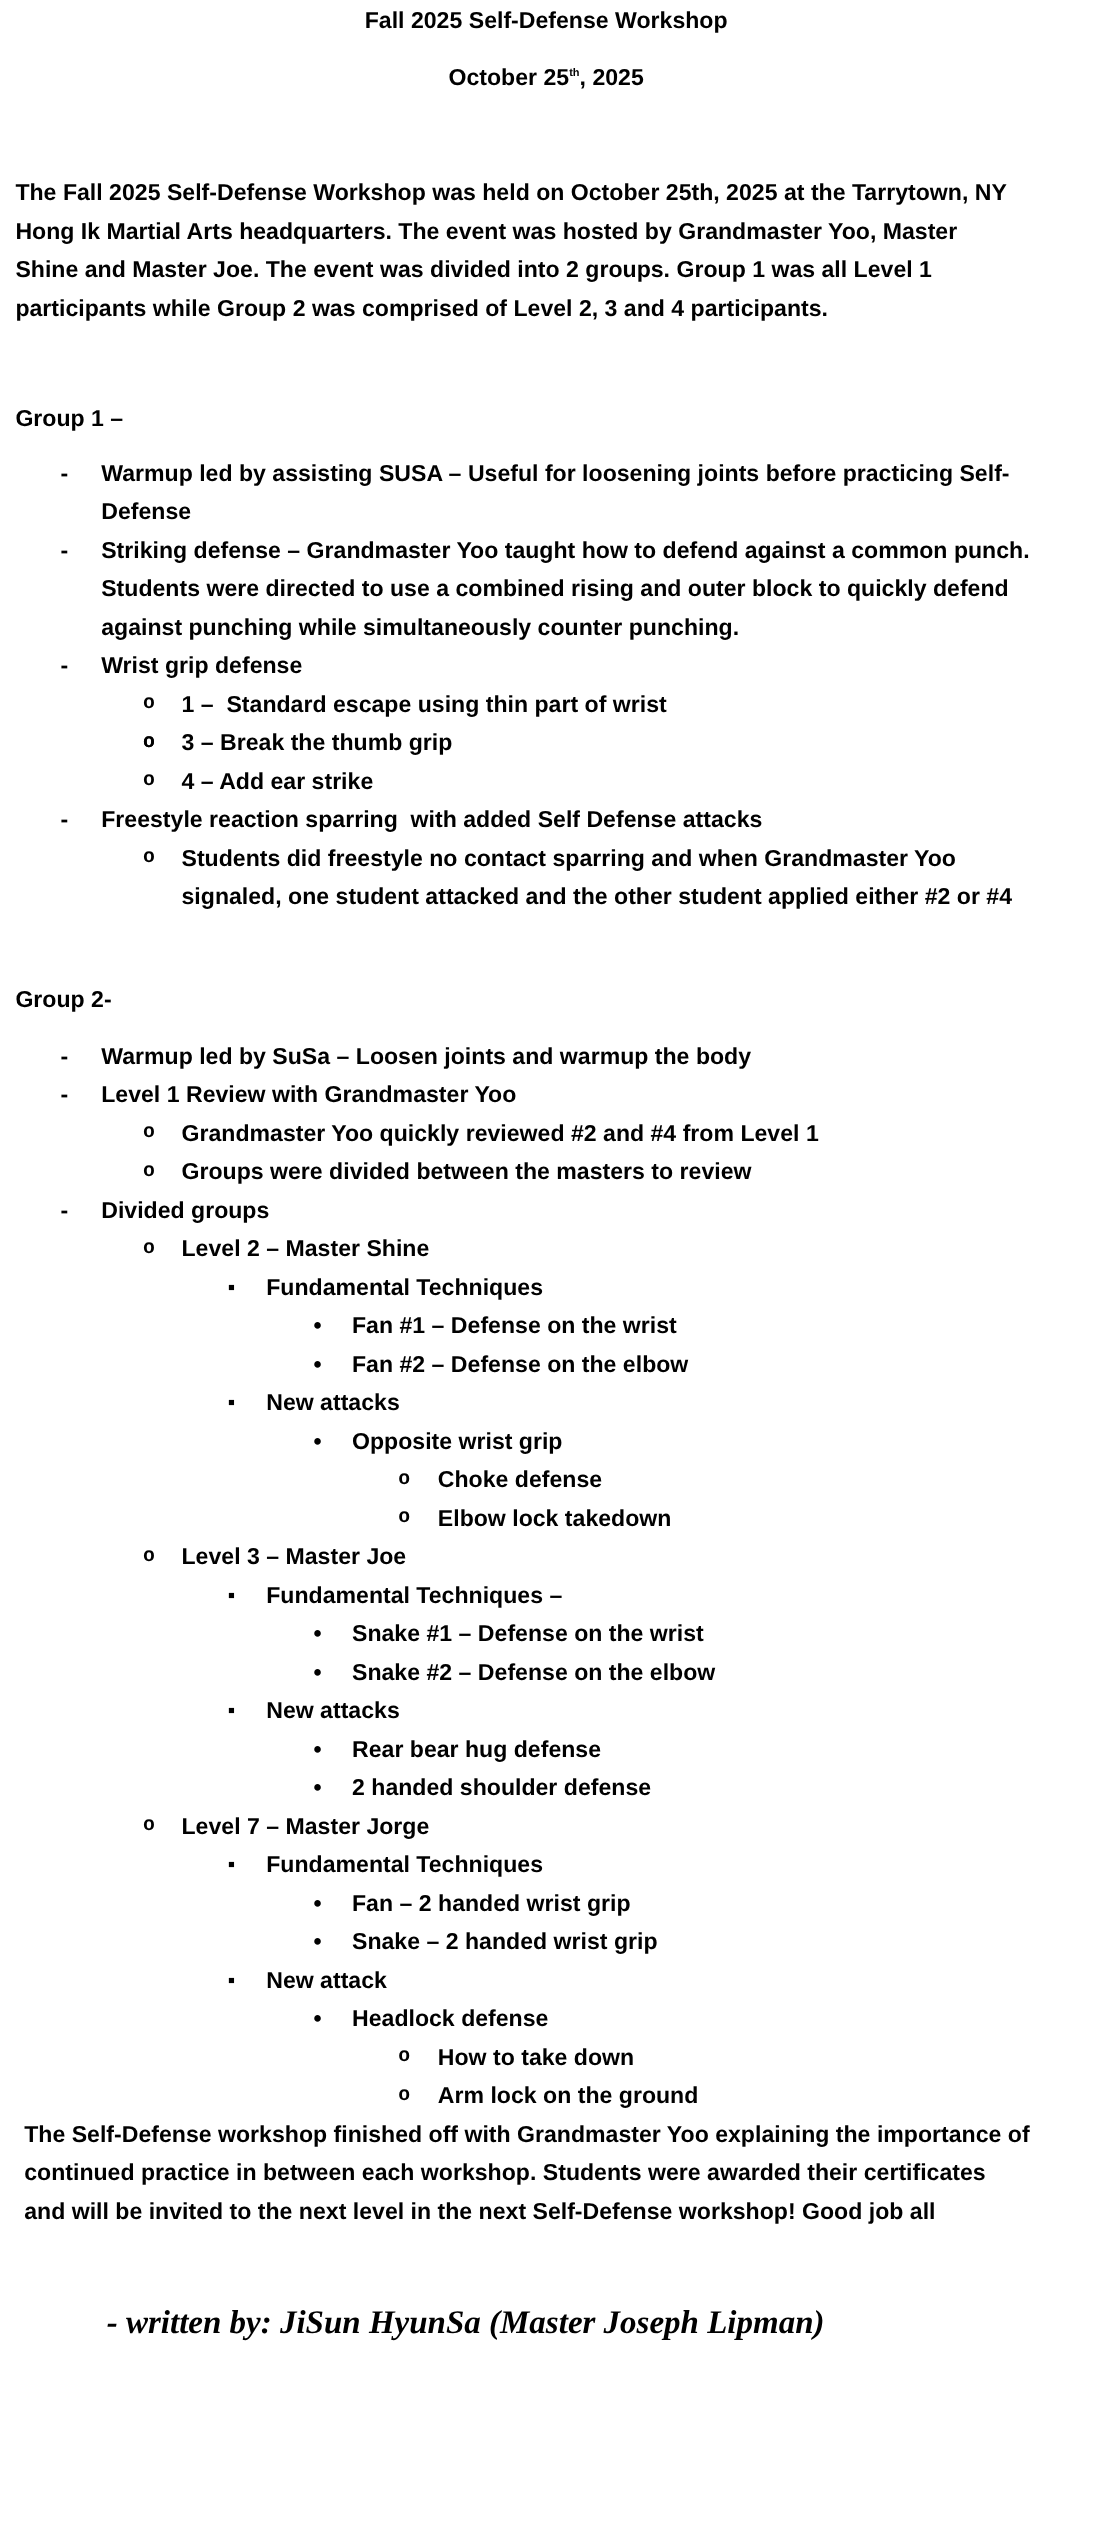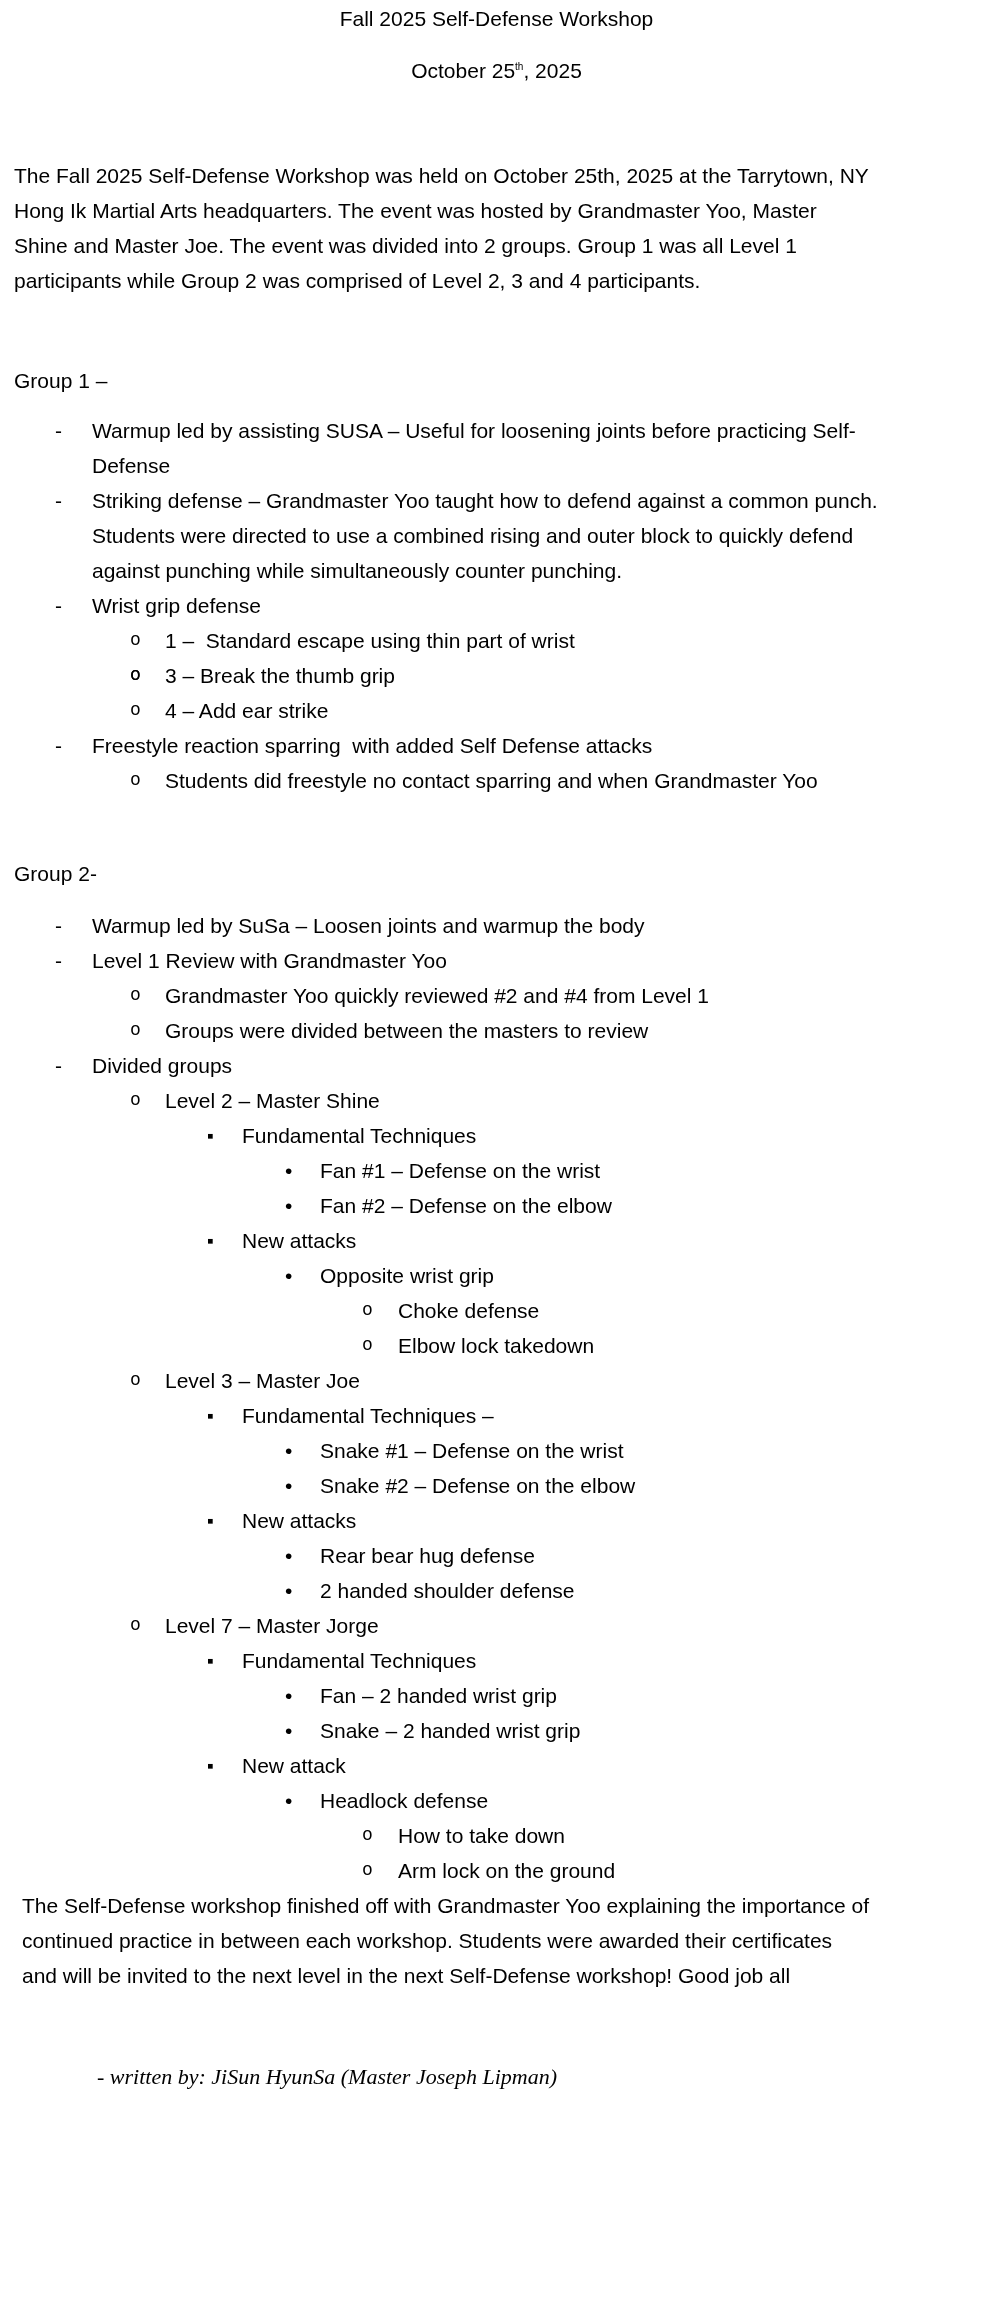--- a/index.html
+++ b/index.html
@@ -2,21 +2,21 @@
 <html><head>
 <meta charset="utf-8">
 <style>
   html,body{margin:0;padding:0;}
   body{
     width:999px;height:2310px;overflow:hidden;
     background:#ffffff;color:#000000;
     font-family:"Liberation Sans","DejaVu Sans",sans-serif;
     font-size:21px;line-height:35px;
   }
-  .page{box-sizing:border-box;width:999px;height:2310px;padding:1px 20px 0 14px;}
+  .page{box-sizing:border-box;width:999px;height:2310px;padding:1px 20px 0 14px;font-weight:bold;}
   .line{white-space:pre-wrap;}
   .title{text-align:center;}
   .date{text-align:center;margin-top:17px;}
   .date sup{font-size:10px;line-height:0;vertical-align:super;}
   .intro{margin-top:70px;}
   .heading{margin-top:65px;}
   .heading.g2{margin-top:58px;}
   .list{margin-top:15px;}
   .list.g2list{margin-top:17px;}
   .li{position:relative;}
@@ -26,21 +26,21 @@
   .lv3{padding-left:228px;} .lv3 .bullet{left:193px;}
   .lv4{padding-left:306px;} .lv4 .bullet{left:271px;}
   .lv5{padding-left:384px;} .lv5 .bullet{left:348px;}
   .b2,.b5{font-family:"Liberation Mono","DejaVu Sans Mono",monospace;font-size:18px;}
   .b3{font-size:19px;}
   .b4{font-size:21px;}
   .closing{padding-left:8px;}
   .signature{
     margin-top:66px;padding-left:83px;
     font-family:"Liberation Serif","DejaVu Serif",serif;
-    font-style:italic;font-size:22px;
+    font-style:italic;font-size:30px;
   }
 </style>
 </head>
 <body>
 
 <div class="page">
 
   <div class="title line">Fall 2025 Self-Defense Workshop</div>
 
   <div class="date"><span>October 25</span><sup>th</sup><span>, 2025</span></div>
@@ -99,20 +99,21 @@
       <div class="li lv1">
         <span class="bullet b1">-</span>
         <div class="li-text">
           <div class="line">Freestyle reaction sparring  with added Self Defense attacks</div>
         </div>
       </div>
       <div class="li lv2">
         <span class="bullet b2">o</span>
         <div class="li-text">
           <div class="line">Students did freestyle no contact sparring and when Grandmaster Yoo</div>
+          <div class="line">signaled, one student attacked and the other student applied either #2 or #4</div>
         </div>
       </div>
     </div>
 
   <div class="heading g2 line">Group 2-</div>
   <div class="list g2list">
       <div class="li lv1">
         <span class="bullet b1">-</span>
         <div class="li-text">
           <div class="line">Warmup led by SuSa – Loosen joints and warmup the body</div>

